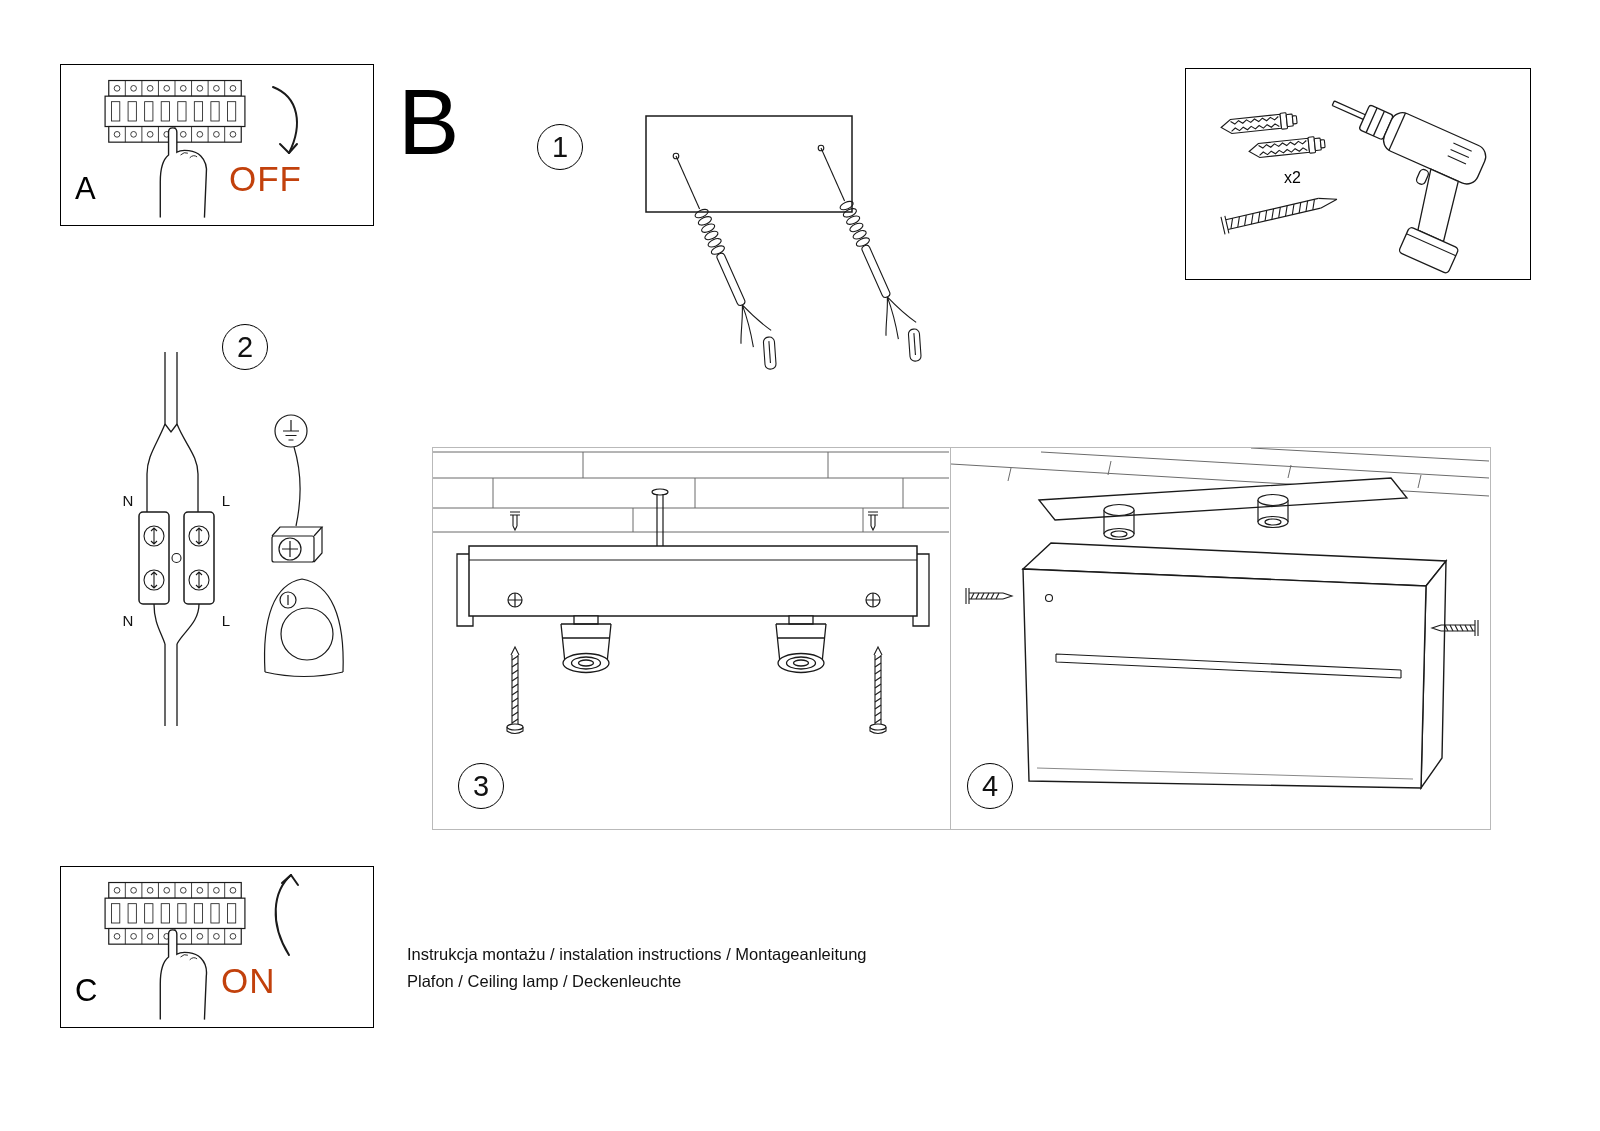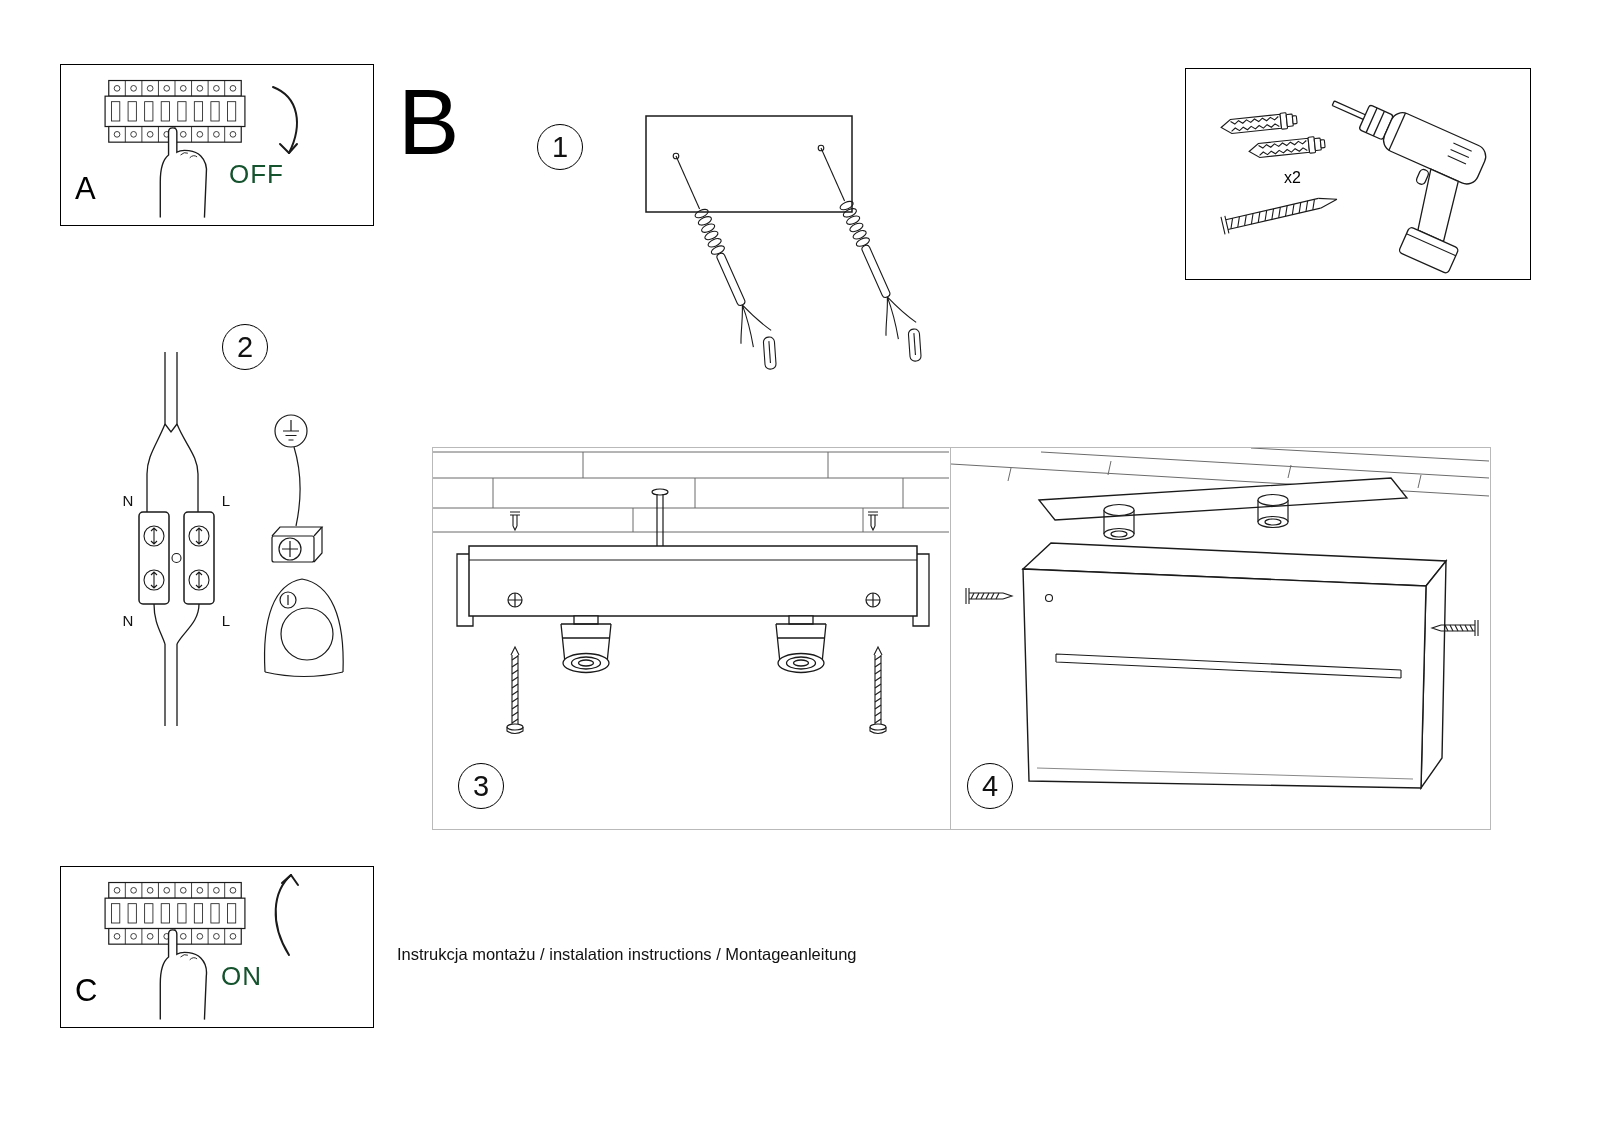--- a/index.html
+++ b/index.html
@@ -7,24 +7,24 @@
   body{width:1600px;height:1131px;position:relative;overflow:hidden;
        font-family:"Liberation Sans",sans-serif;color:#111}
   .abs{position:absolute}
   .frame{position:absolute;border:1.6px solid #000;background:#fff}
   .panel{position:absolute;border:1px solid #b9b9b9;background:#fff}
   .panel svg{position:absolute;left:0;top:0}
   .circle-step{position:absolute;width:46px;height:46px;border:1.8px solid #000;
        border-radius:50%;display:flex;align-items:center;justify-content:center;
        font-size:29px;background:#fff}
   .corner-label{position:absolute;font-size:31px;color:#000}
-  .state-label{position:absolute;font-size:26px;letter-spacing:1px;color:#14532d}
+  .state-label{position:absolute;font-size:35px;letter-spacing:1px;color:#c2410c}
   .letter-b{position:absolute;left:398px;top:76px;font-size:92px;line-height:1;color:#000}
   .qty-label{position:absolute;font-size:16px;color:#000}
-  .caption{position:absolute;left:397px;top:941px;font-size:16.5px;line-height:27px;color:#111}
+  .caption{position:absolute;left:407px;top:941px;font-size:16.5px;line-height:27px;color:#111}
   svg{display:block}
   svg text{font-family:"Liberation Sans",sans-serif;fill:#111}
 </style>
 </head>
 <body>
 
 <div class="abs" style="left:0;top:0;width:1600px;height:1131px">
 
 <svg width="0" height="0" style="position:absolute" aria-hidden="true">
 <defs>
@@ -295,15 +295,16 @@
       <path d="M228,88 C208,56 212,24 230,8"></path>
       <path d="M230,8 L221,16 M230,8 L237,18"></path>
     </g>
   </svg>
   <span class="corner-label" style="left:14px;top:106px">C</span>
   <span class="state-label" style="left:160px;top:94px">ON</span>
 </div>
 
 <div class="caption">
   <div>Instrukcja montażu / instalation instructions / Montageanleitung</div>
+  <div>Plafon / Ceiling lamp / Deckenleuchte</div>
 </div>
 
 </div>
 
 </body></html>

